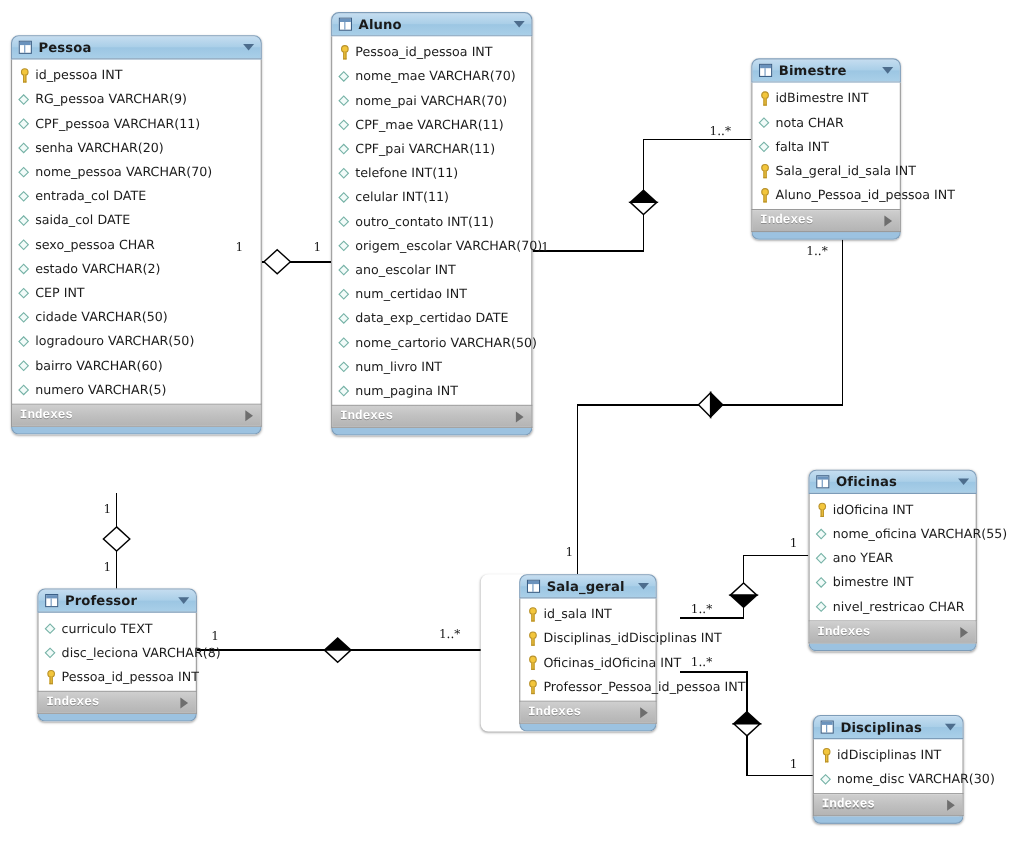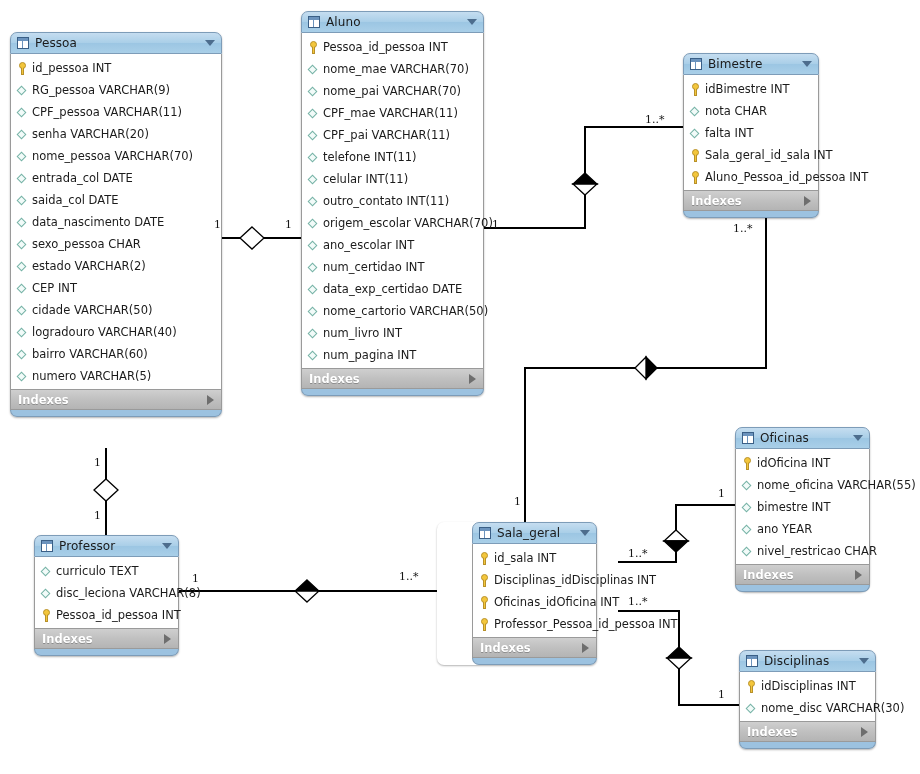--- a/index.html
+++ b/index.html
@@ -40,21 +40,21 @@
     margin-right:6px;
     position:relative;
   }
   .tbl-icon:before{
     content:"";position:absolute;left:0;top:0;right:0;height:3px;background:#6b93bd;
   }
   .tbl-icon:after{
     content:"";position:absolute;left:4px;top:3px;bottom:0;width:1px;background:#6b93bd;
   }
   .tbl-title{
-    font-size:12px;font-weight:normal;color:#1a1a1a;
+    font-size:12px;font-weight:bold;color:#1a1a1a;
     letter-spacing:.1px;white-space:nowrap;flex:1 1 auto;
   }
   .tbl-caret{
     width:0;height:0;flex:0 0 auto;
     border-left:5px solid transparent;border-right:5px solid transparent;
     border-top:6px solid #4d6d8d;
   }
   .tbl-body{
     box-sizing:border-box;
     border-left:1px solid #9a9a9a;
@@ -93,21 +93,21 @@
   .idx{
     position:relative;
     box-sizing:border-box;
     height:20px;
     background:linear-gradient(to bottom,#cfcfcf 0%,#c0c0c0 50%,#b4b4b4 100%);
     border-left:1px solid #9a9a9a;border-right:1px solid #9a9a9a;border-bottom:1px solid #9a9a9a;
     display:flex;align-items:center;padding:0 7px;
   }
   .idx-label{
     font-size:11.5px;font-weight:bold;color:#ffffff;
-    text-shadow:0 1px 0 rgba(0,0,0,.25);flex:1 1 auto;
+    text-shadow:0 1px 0 rgba(0,0,0,.25);flex:1 1 auto;font-family:Liberation Mono, monospace;
   }
   .idx-caret{
     width:0;height:0;
     border-top:5px solid transparent;border-bottom:5px solid transparent;
     border-left:7px solid #6e6e6e;
   }
   .tbl-foot{
     height:7px;
     background:#9cc2e0;
     border-bottom-left-radius:7px;border-bottom-right-radius:7px;
@@ -174,21 +174,21 @@
       <polygon points="676,552 688,541 664,541" fill="#000000" stroke="#000000" stroke-width="1.3"></polygon>
     </g>
 
     <g>
       <polygon points="679,647 691,658 667,658" fill="#000000" stroke="#000000" stroke-width="1.3"></polygon>
       <polygon points="679,669 691,658 667,658" fill="#ffffff" stroke="#000000" stroke-width="1.3"></polygon>
     </g>
   </svg>
 
   <div id="tables-layer">
-      <div class="tbl" style="left: 10px; top: 32px; width: 212px;">
+      <div class="tbl" style="left: 10px; top: 32px; width: 228px;">
         <div class="tbl-hdr">
           <span class="tbl-icon"></span>
           <span class="tbl-title">Pessoa</span>
           <span class="tbl-caret"></span>
         </div>
         <div class="tbl-body">
           <div class="col">
             <span class="key pk"></span>
             <span>id_pessoa INT</span>
           </div>
@@ -211,41 +211,37 @@
           <div class="col">
             <span class="key dm"></span>
             <span>entrada_col DATE</span>
           </div>
           <div class="col">
             <span class="key dm"></span>
             <span>saida_col DATE</span>
           </div>
           <div class="col">
             <span class="key dm"></span>
-            <span>data_nascimento DATE</span>
-          </div>
-          <div class="col">
-            <span class="key dm"></span>
             <span>sexo_pessoa CHAR</span>
           </div>
           <div class="col">
             <span class="key dm"></span>
             <span>estado VARCHAR(2)</span>
           </div>
           <div class="col">
             <span class="key dm"></span>
             <span>CEP INT</span>
           </div>
           <div class="col">
             <span class="key dm"></span>
             <span>cidade VARCHAR(50)</span>
           </div>
           <div class="col">
             <span class="key dm"></span>
-            <span>logradouro VARCHAR(40)</span>
+            <span>logradouro VARCHAR(50)</span>
           </div>
           <div class="col">
             <span class="key dm"></span>
             <span>bairro VARCHAR(60)</span>
           </div>
           <div class="col">
             <span class="key dm"></span>
             <span>numero VARCHAR(5)</span>
           </div>
         </div>
@@ -356,42 +352,42 @@
             <span class="key pk"></span>
             <span>Aluno_Pessoa_id_pessoa INT</span>
           </div>
         </div>
         <div class="idx">
           <span class="idx-label">Indexes</span>
           <span class="idx-caret"></span>
         </div>
         <div class="tbl-foot"></div>
       </div>
-      <div class="tbl" style="left: 735px; top: 427px; width: 135px; border-radius: 10px;">
+      <div class="tbl" style="left: 735px; top: 427px; width: 153px;">
         <div class="tbl-hdr">
           <span class="tbl-icon"></span>
           <span class="tbl-title">Oficinas</span>
           <span class="tbl-caret"></span>
         </div>
         <div class="tbl-body">
           <div class="col">
             <span class="key pk"></span>
             <span>idOficina INT</span>
           </div>
           <div class="col">
             <span class="key dm"></span>
             <span>nome_oficina VARCHAR(55)</span>
           </div>
           <div class="col">
             <span class="key dm"></span>
+            <span>ano YEAR</span>
+          </div>
+          <div class="col">
+            <span class="key dm"></span>
             <span>bimestre INT</span>
-          </div>
-          <div class="col">
-            <span class="key dm"></span>
-            <span>ano YEAR</span>
           </div>
           <div class="col">
             <span class="key dm"></span>
             <span>nivel_restricao CHAR</span>
           </div>
         </div>
         <div class="idx">
           <span class="idx-label">Indexes</span>
           <span class="idx-caret"></span>
         </div>

